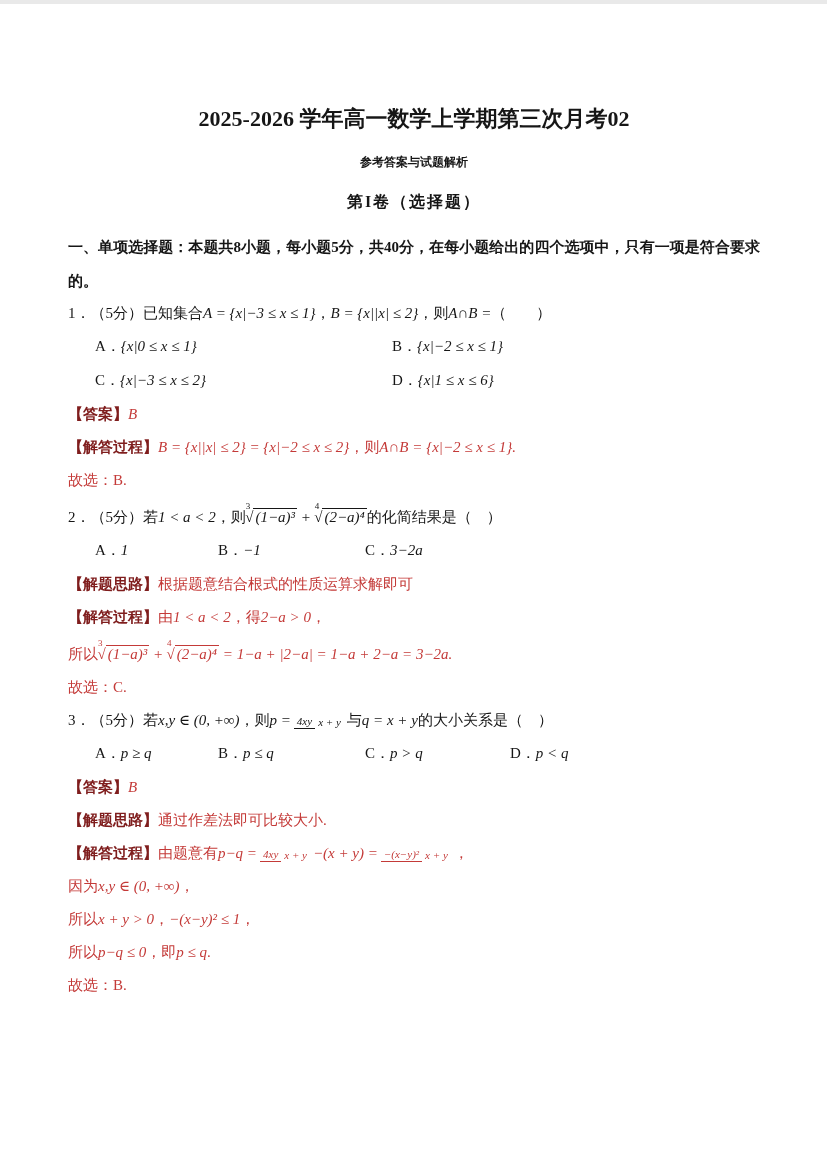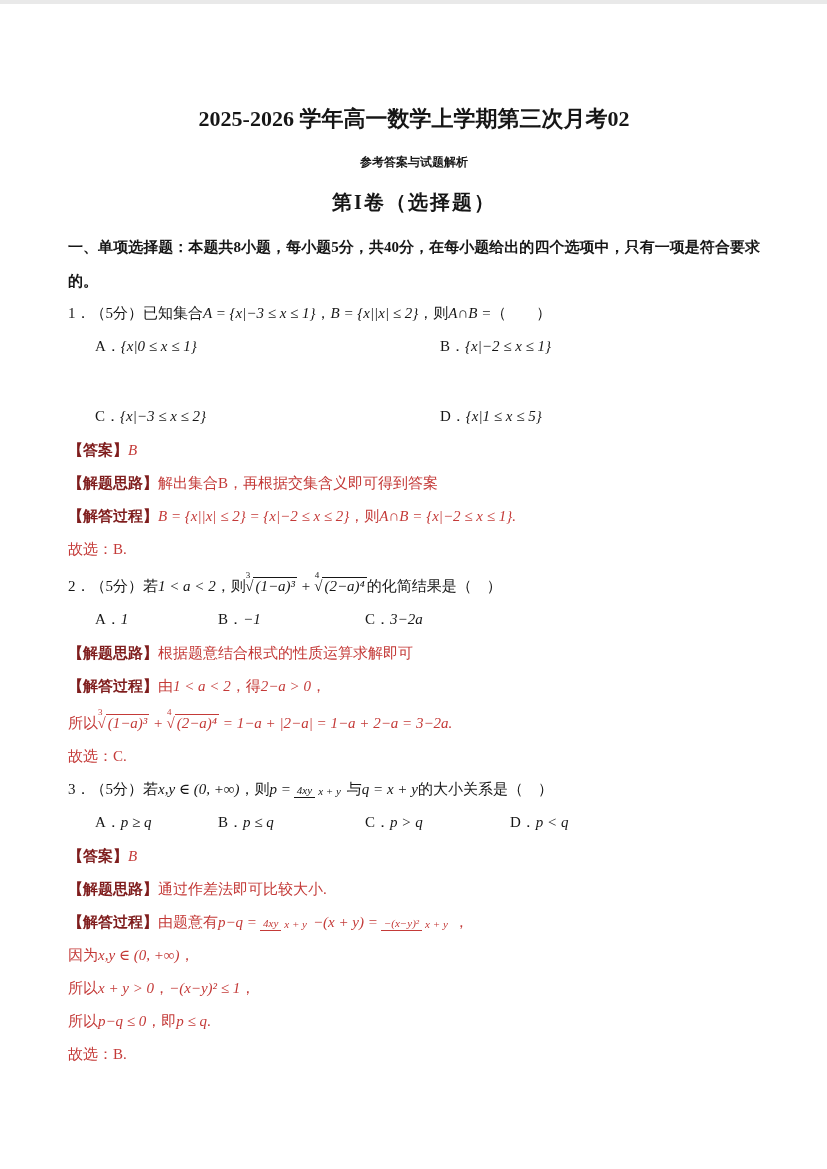--- a/index.html
+++ b/index.html
@@ -4,25 +4,25 @@
 <style>
   html,body{margin:0;padding:0;background:#e9e9e9;}
   .page{
     width:827px;height:1169px;margin:4px auto;background:#ffffff;
     box-sizing:border-box;padding:100px 67px 0 68px;
     font-family:"Liberation Serif","DejaVu Serif",serif;
     color:#161616;font-size:15px;overflow:hidden;
   }
   .doc-title{font-size:22px;font-weight:bold;text-align:center;margin:0 0 20px;line-height:30px;}
   .doc-subtitle{font-size:12px;font-weight:bold;text-align:center;margin:0 0 18px;line-height:16px;}
-  .section-heading{font-size:20px;font-weight:bold;text-align:center;margin:0 0 14px;line-height:28px;letter-spacing:2px;}
+  .section-heading{font-size:16px;font-weight:bold;text-align:center;margin:0 0 14px;line-height:28px;letter-spacing:2px;}
   .instructions{font-weight:bold;line-height:34px;text-align:justify;margin:0 0 4px;}
   p.line{margin:0 0 11px;line-height:22px;}
   .opts{display:grid;row-gap:12px;margin:1px 0 12px;padding-left:27px;line-height:22px;}
-  .opts-2{grid-template-columns:297px auto;gap:48px;}
+  .opts-2{grid-template-columns:297px auto;}
   .opts-4{grid-template-columns:123px 147px 145px auto;}
   .seg-m,.math{font-family:"Liberation Serif","DejaVu Serif",serif;font-style:italic;}
   .opt-label{font-style:normal;}
   .red-line{color:#c43a38;}
   .ans-label{color:#7f1d1d;font-weight:bold;font-style:normal;}
   .frac{display:inline-flex;vertical-align:middle;text-align:center;
         font-size:11px;line-height:12px;margin:0 3px;font-style:italic;}
   .frac .num{padding:0 3px 1px;border-bottom:1px solid currentColor;}
   .frac .den{padding:1px 3px 0;}
   .root{white-space:nowrap;font-style:italic;}
@@ -39,24 +39,23 @@
   <div class="doc-subtitle">参考答案与试题解析</div>
   <h2 class="section-heading">第I卷（选择题）</h2>
   <p class="instructions">一、单项选择题：本题共8小题，每小题5分，共40分，在每小题给出的四个选项中，只有一项是符合要求的。</p>
 
   <section>
     <p class="line"><span class="seg-t">1．（5分）已知集合</span><span class="seg-m">A = {x|−3 ≤ x ≤ 1}</span><span class="seg-t">，</span><span class="seg-m">B = {x||x| ≤ 2}</span><span class="seg-t">，则</span><span class="seg-m">A∩B =</span><span class="seg-t">（　　）</span></p>
     <div class="opts opts-2">
       <span><span class="opt-label">A．</span><span class="math">{x|0 ≤ x ≤ 1}</span></span>
       <span><span class="opt-label">B．</span><span class="math">{x|−2 ≤ x ≤ 1}</span></span>
       <span><span class="opt-label">C．</span><span class="math">{x|−3 ≤ x ≤ 2}</span></span>
-      <span><span class="opt-label">D．</span><span class="math">{x|1 ≤ x ≤ 5}</span></span>
+      <span><span class="opt-label">D．</span><span class="math">{x|1 ≤ x ≤ 6}</span></span>
     </div>
     <p class="line red-line"><span class="ans-label">【答案】</span><span class="math">B</span></p>
-    <p class="line red-line"><span class="ans-label">【解题思路】</span><span>解出集合B，再根据交集含义即可得到答案</span></p>
     <p class="line red-line"><span class="ans-label">【解答过程】</span><span><span class="seg-m">B = {x||x| ≤ 2} = {x|−2 ≤ x ≤ 2}</span><span class="seg-t">，则</span><span class="seg-m">A∩B = {x|−2 ≤ x ≤ 1}.</span></span></p>
     <p class="line red-line">故选：B.</p>
   </section>
 
   <section>
     <p class="line"><span class="seg-t">2．（5分）若</span><span class="seg-m">1 &lt; a &lt; 2</span><span class="seg-t">，则</span><span class="root"><sup class="ridx">3</sup><span class="rsign">√</span><span class="rad">(1−a)³</span></span><span class="seg-m"> + </span><span class="root"><sup class="ridx">4</sup><span class="rsign">√</span><span class="rad">(2−a)⁴</span></span><span class="seg-t">的化简结果是（　）</span></p>
     <div class="opts opts-4">
       <span><span class="opt-label">A．</span><span class="math">1</span></span>
       <span><span class="opt-label">B．</span><span class="math">−1</span></span>
       <span><span class="opt-label">C．</span><span class="math">3−2a</span></span>

